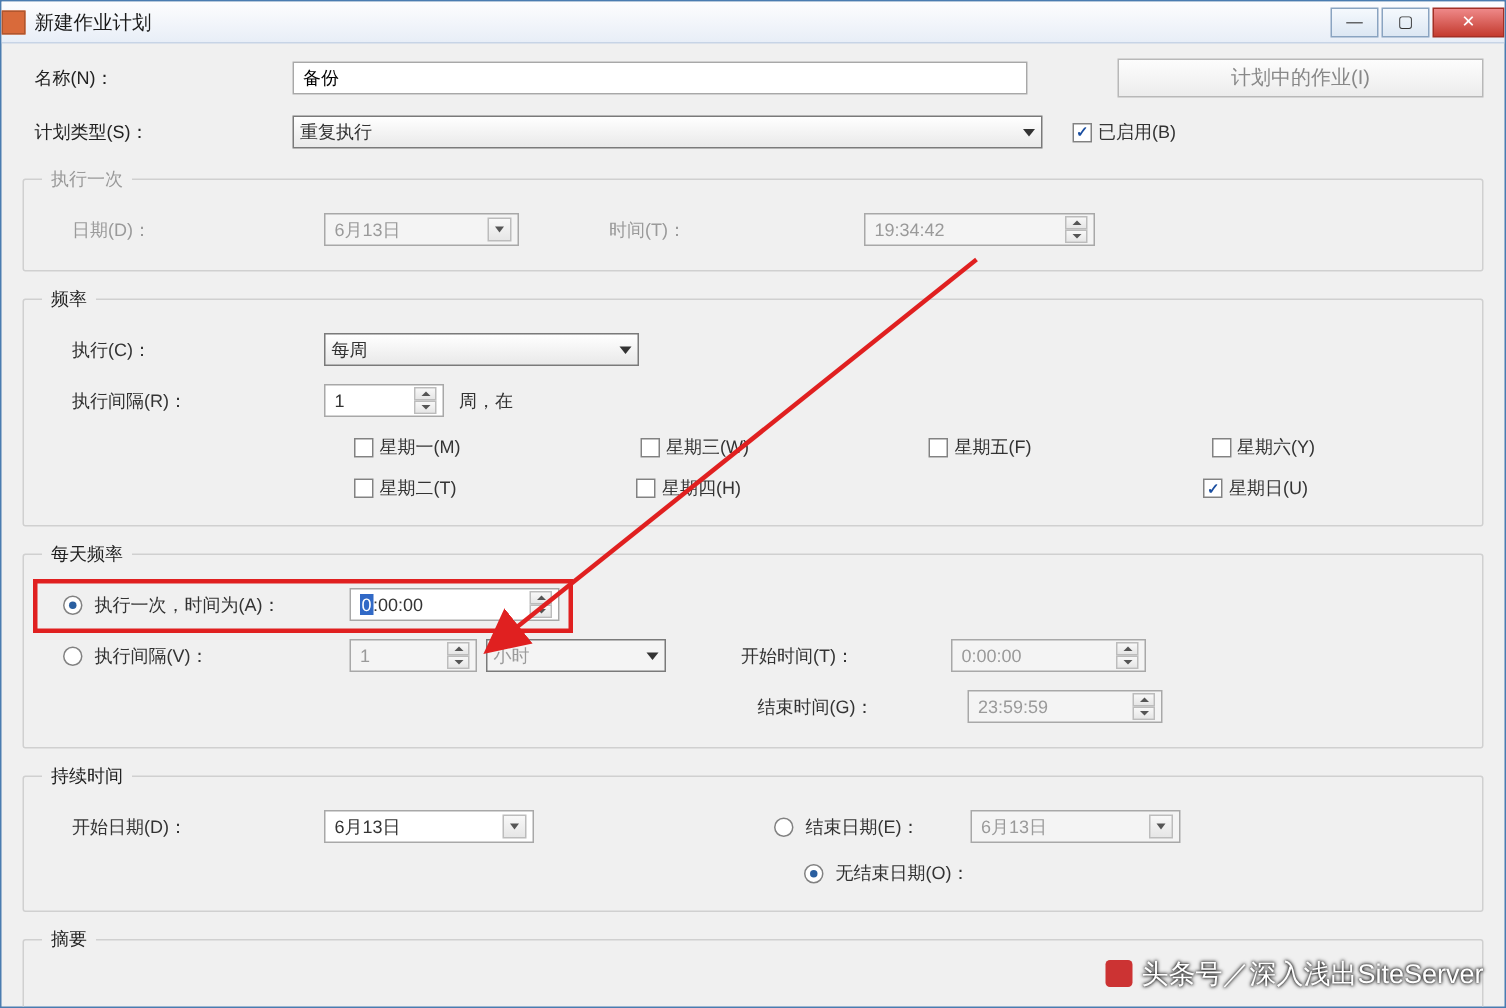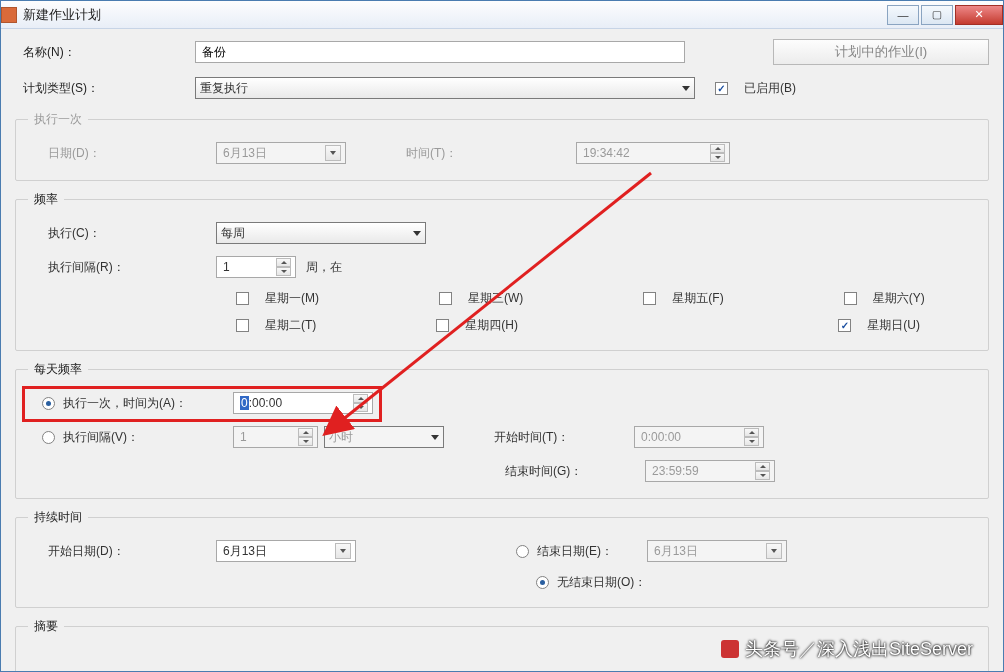--- a/index.html
+++ b/index.html
@@ -8,24 +8,24 @@
 .titlebar { height: 28px; background: linear-gradient(#fdfdfe, #e8eef7); border-bottom: 1px solid #c7d4e6; display: flex; align-items: center; padding: 0 0; }
 .titlebar .app-icon { width: 16px; height: 16px; background: #d96a3a; border: 1px solid #b0562e; margin-right: 6px; display: inline-block; }
 .titlebar .title-text { flex: 1; color: #1a1a1a; font-size: 13px; }
 .win-btn { width: 32px; height: 20px; border: 1px solid #8aa4c1; background: linear-gradient(#f5f9fd,#dce7f3); margin-left: 2px; display: flex; align-items: center; justify-content: center; font-size: 11px; color: #333; cursor: pointer; }
 .win-btn.close { width: 48px; background: linear-gradient(#e88,#c43b2f); color: #fff; border-color: #a22f25; }
 .content { padding: 10px 14px; position: relative; height: calc(100% - 28px); }
 .top-row { display: flex; align-items: center; margin-bottom: 12px; }
 .field-label { width: 180px; color: #222; padding-left: 8px; }
 .text-input { height: 22px; border: 1px solid #a8a8a8; background: #fff; padding: 2px 6px; font-family: Liberation Serif, serif; font-size: 12px; }
 .name-input { width: 490px; }
-.btn-plan { width: 216px; height: 26px; border: 1px solid #b8b8b8; background: linear-gradient(#fdfdfd,#ececec); color: #888; cursor: default; margin-left: auto; }
+.btn-plan { width: 244px; height: 26px; border: 1px solid #b8b8b8; background: linear-gradient(#fdfdfd,#ececec); color: #888; cursor: default; margin-left: auto; }
 .select { height: 22px; border: 1px solid #7a7a7a; background: linear-gradient(#fff,#e9e9e9); width: 500px; padding: 0 4px; display: flex; align-items: center; justify-content: space-between; cursor: pointer; }
 .select .arrow { width: 0; height: 0; border-left: 4px solid transparent; border-right: 4px solid transparent; border-top: 5px solid #333; }
-.chk-wrap { display: flex; align-items: center; gap: 16px; }
+.chk-wrap { display: flex; align-items: center; gap: 4px; }
 .checkbox { width: 13px; height: 13px; border: 1px solid #828282; background: #fff; display: inline-flex; align-items: center; justify-content: center; cursor: pointer; }
 .checkbox.checked::after { content: "✓"; font-size: 10px; color: #1a4ea0; font-weight: bold; }
 fieldset { border: 1px solid #d0d0d0; border-radius: 2px; margin: 10px 0 8px; padding: 14px 12px 16px; position: relative; }
 legend { padding: 0 6px; color: #222; font-size: 12px; }
 fieldset.disabled, fieldset.disabled * { color: #9a9a9a; }
 .fs-row { display: flex; align-items: center; }
 .fs-row + .fs-row { margin-top: 12px; }
 .sub-label { width: 188px; padding-left: 20px; }
 .date-picker, .time-spinner, .num-spinner { height: 22px; border: 1px solid #a8a8a8; background: #fff; display: inline-flex; align-items: center; justify-content: space-between; padding: 0 4px 0 6px; }
 .spin-btns { width: 15px; height: 18px; display: flex; flex-direction: column; }
@@ -34,21 +34,21 @@
 .spin-btn.up::after { border-bottom: 3px solid #555; }
 .spin-btn.down::after { border-top: 3px solid #555; }
 .dp-btn { width: 16px; height: 16px; background: linear-gradient(#f8f8f8,#e6e6e6); border: 1px solid #bcbcbc; display: flex; align-items: center; justify-content: center; cursor: pointer; }
 .dp-btn::after { content: ""; border-left: 3px solid transparent; border-right: 3px solid transparent; border-top: 4px solid #555; }
 .week-row { display: flex; gap: 120px; padding-left: 208px; margin-top: 12px; text-align: center; }
 .radio { width: 13px; height: 13px; border: 1px solid #828282; border-radius: 50%; background: #fff; display: inline-flex; align-items: center; justify-content: center; cursor: pointer; }
 .radio.checked::after { content: ""; width: 5px; height: 5px; background: #2a5fa0; border-radius: 50%; }
 .daily-red-box { position: absolute; border: 3px solid #e02020; pointer-events: none; }
 .arrow-svg { position: absolute; pointer-events: none; }
 .mid-label { width: 90px; display: inline-block; }
-.watermark { position: absolute; right: 30px; bottom: 10px; color: #fff; font-size: 18px; text-shadow: 0 0 3px rgba(0,0,0,0.9), 0 0 2px rgba(0,0,0,1); font-weight: 500; display: flex; align-items: center; gap: 6px; }
+.watermark { position: absolute; right: 14px; bottom: 10px; color: #fff; font-size: 18px; text-shadow: 0 0 3px rgba(0,0,0,0.9), 0 0 2px rgba(0,0,0,1); font-weight: 500; display: flex; align-items: center; gap: 6px; }
 .wm-icon { width: 18px; height: 18px; border-radius: 3px; background: #c33; display: inline-block; }
 .disabled-ctrl { background: #f4f4f4; color: #9a9a9a; }
 .time-sel { background: #3169c6; color: #fff; padding: 0 1px; }
 </style>
 </head>
 <body>
 
 <div class="window">
   <div class="titlebar">
     <span class="app-icon"></span>

